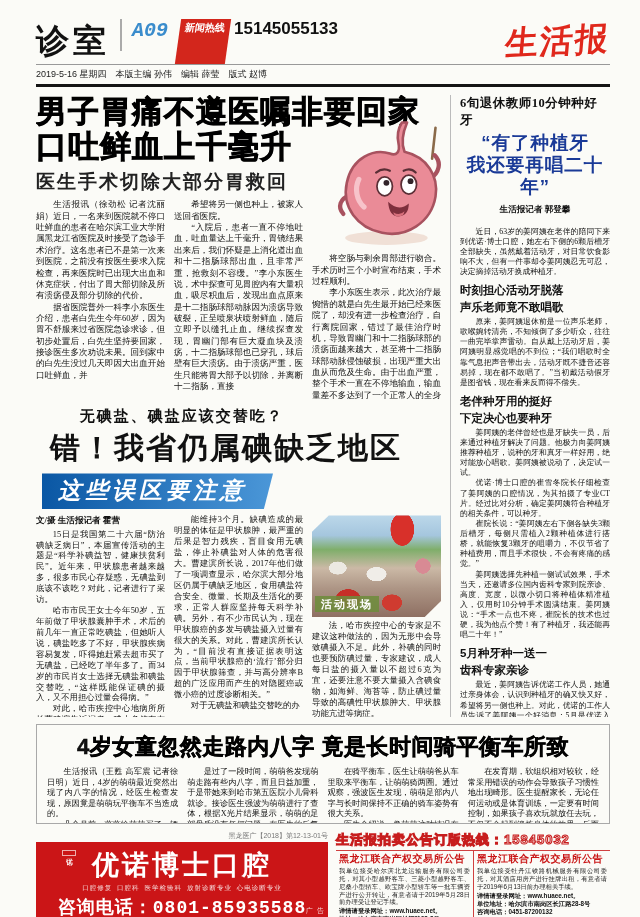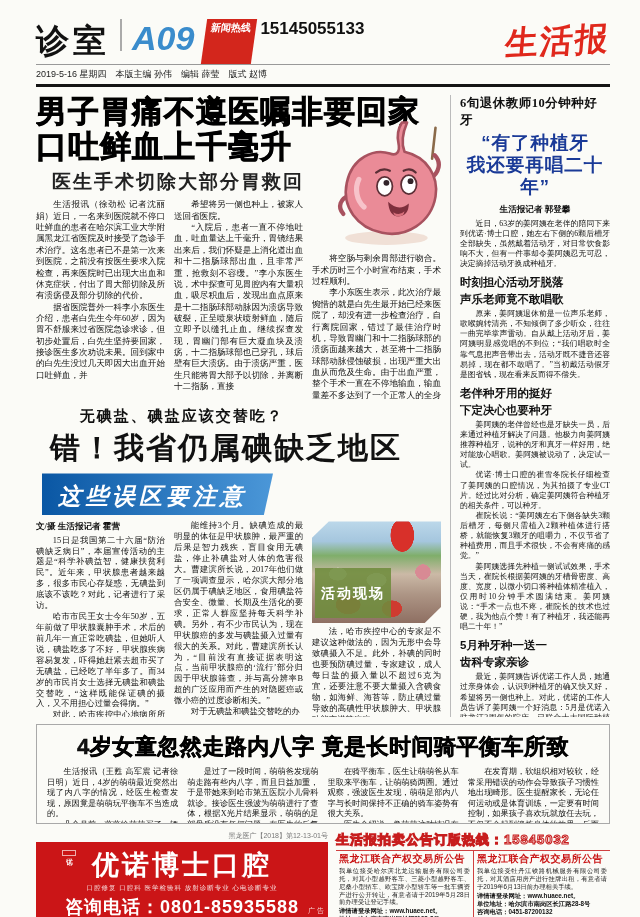--- a/index.html
+++ b/index.html
@@ -7,22 +7,22 @@
         box-sizing:border-box;padding:20px 30px 8px 36px;overflow:hidden;
         font-family:"Liberation Serif","DejaVu Serif",serif;color:#111;}
   .sans{font-family:"Liberation Sans","DejaVu Sans",sans-serif;}
 
   
   .masthead{display:flex;align-items:center;justify-content:space-between;height:42px;
             border-bottom:1px solid #999;padding-bottom:2px;}
   .mh-left{display:flex;}
   .section-title{font-size:33px;font-weight:bold;letter-spacing:4px;}
   .mh-divider{width:2px;height:32px;background:#aaa;margin:0 10px;}
-  .page-no{font-family:Liberation Sans, sans-serif;font-style:italic;font-weight:900;
-           font-size:34px;color:#3a8ccc;margin-right:10px;}
+  .page-no{font-family:Liberation Mono, monospace;font-style:italic;font-weight:900;
+           font-size:20px;color:#3a8ccc;margin-right:10px;}
   .hotline-badge{background:#d3261c;color:#fff;font-size:10px;font-weight:bold;
                  padding:2px 5px;margin-right:6px;transform:skewX(-8deg);
                  font-family:"Liberation Sans",sans-serif;}
   .hotline-num{font-family:"Liberation Sans",sans-serif;font-size:17px;font-weight:900;}
   .brand{font-size:33px;font-weight:900;color:#e0281c;letter-spacing:2px;
          transform:rotate(-3deg) skewX(-8deg);}
   .dateline{font-family:"Liberation Sans",sans-serif;font-size:9px;color:#222;
             padding:3px 0 3px;}
   .thick-rule{height:3px;background:#141414;}
 
@@ -30,78 +30,78 @@
   .main{display:flex;margin-top:8px;height:622px;overflow:hidden;}
   .left-main{width:405px;overflow:hidden;}
   .sidebar{flex:1;border-left:1px solid #bbb;margin-left:9px;padding-left:9px;
            overflow:hidden;}
 
   
   .a1{position:relative;}
   .a1-h{font-family:"Liberation Sans",sans-serif;font-weight:700;font-size:31px;
         line-height:1.12;letter-spacing:1px;margin:0;color:#000;
         -webkit-text-stroke:0.8px #000;}
-  .a1-sub{font-size:19px;font-weight:bold;color:#222;letter-spacing:2px;margin:5px 16px 4px;}
+  .a1-sub{font-size:19px;font-weight:bold;color:#222;letter-spacing:2px;margin:5px 0 4px;}
   .illus{position:absolute;top:12px;right:-4px;width:112px;height:150px;}
   .bodycols{display:flex;gap:9px;text-align:justify;overflow:hidden;}
   .bcol{flex:1;overflow:hidden;}
   .a1-body{height:200px;font-size:8.6px;line-height:1.32;}
   .a1-body .c3{padding-top:54px;}
   .para{margin:0;text-indent:2em;}
 
   
   .a2{margin-top:8px;}
   .a2-kicker{font-size:15px;font-weight:bold;letter-spacing:2px;text-align:center;
              width:72%;margin:0 0 2px;}
   .a2-h{font-size:30px;font-weight:900;letter-spacing:2px;margin:0 0 4px 14px;}
   .a2-banner{display:inline-block;background:linear-gradient(90deg,#0a57a4,#4b97d8);
              color:#fff;font-weight:900;font-style:italic;font-size:23px;
-             letter-spacing:4px;padding:8px 26px 3px 16px;margin:0 0 6px 6px;
+             letter-spacing:4px;padding:2px 26px 3px 16px;margin:0 0 6px 6px;
              font-family:Liberation Mono, monospace;
              clip-path:polygon(0 0,100% 0,96% 100%,0 100%);}
   .a2-byline{font-size:8.6px;font-weight:bold;text-align:left;margin:0 0 3px;}
   .a2-body{height:240px;font-size:8.4px;line-height:1.3;}
   .photo{position:relative;height:102px;margin-bottom:4px;
          clip-path:polygon(0 16%,13% 0,100% 0,100% 84%,87% 100%,0 100%);
          background:
            radial-gradient(20px 28px at 70% 14%,#d8302a 58%,transparent 60%),
            radial-gradient(15px 11px at 20% 52%,#ece9e2 58%,transparent 60%),
            radial-gradient(17px 12px at 50% 58%,#f0ede8 58%,transparent 60%),
            radial-gradient(13px 13px at 86% 50%,#d88a94 58%,transparent 60%),
            radial-gradient(21px 16px at 28% 82%,#c62f28 58%,transparent 60%),
            radial-gradient(17px 14px at 62% 86%,#cf3b30 58%,transparent 60%),
            linear-gradient(180deg,#bcd8ea 0%,#a5c6de 20%,#7fae6a 34%,#cbb9a6 52%,#ad9585 72%,#8e6f62 100%);}
   .photo-cap{position:absolute;left:3px;bottom:5px;background:rgba(110,140,60,.88);
-             color:#fff;font-size:14px;font-weight:bold;letter-spacing:2px;
-             padding:16px 6px;font-family:"Liberation Sans",sans-serif;}
+             color:#fff;font-size:11px;font-weight:bold;letter-spacing:2px;
+             padding:1px 6px;font-family:"Liberation Sans",sans-serif;}
 
   
   .sb-kicker{font-size:12.5px;font-weight:bold;letter-spacing:0.5px;margin:0 0 3px;}
   .sb-h{color:#1a3a97;font-size:18.5px;font-weight:900;line-height:1.2;text-align:center;
         margin:0;font-family:"Liberation Sans",sans-serif;letter-spacing:1px;}
-  .sb-byline{font-size:8.6px;text-align:center;font-weight:bold;margin:5px 0 3px;}
+  .sb-byline{font-size:8.6px;text-align:center;font-weight:bold;margin:5px 0 11px;}
   .sb-para{margin:0;text-indent:2em;font-size:7.8px;line-height:1.3;text-align:justify;}
   .sb-sub{font-size:11.5px;font-weight:900;line-height:1.3;margin:6px 0 2px;
           font-family:"Liberation Sans",sans-serif;}
   .sb-sub.second{margin-top:0;}
 
   
   .box{border:1px solid #a9a9a9;margin-top:7px;padding:7px 10px 5px;height:100px;
        box-sizing:border-box;overflow:hidden;}
   .a3-h{font-family:"Liberation Sans",sans-serif;font-weight:900;font-size:22px;
         letter-spacing:0.5px;text-align:center;margin:0 0 5px;-webkit-text-stroke:0.5px #000;}
   .a3-body{font-size:8.2px;line-height:1.28;}
 
   
   .ads{display:flex;gap:8px;margin-top:7px;align-items:flex-start;}
   .ad-left{width:292px;}
   .ad-license{font-size:7px;color:#777;text-align:right;margin-bottom:1px;
               font-family:"Liberation Sans",sans-serif;}
   .ad-red{position:relative;background:#cb1517;color:#fff;padding:5px 8px 10px;height:76px;
-          box-sizing:border-box;font-family:Liberation Sans, sans-serif;}
+          box-sizing:border-box;font-family:Liberation Mono, monospace;}
   .ad-brandtag{position:absolute;left:26px;top:8px;writing-mode:vertical-rl;font-size:7px;
                border:1px solid rgba(255,255,255,.65);padding:1px;letter-spacing:1px;}
   .ad-title{font-size:27px;font-weight:900;text-align:center;letter-spacing:3px;margin:0;}
   .ad-services{font-size:6.5px;text-align:center;opacity:.85;margin:1px 0 2px;letter-spacing:1px;}
   .ad-phone{font-size:18px;font-weight:900;text-align:center;letter-spacing:1px;}
   .ad-addr{font-size:6.5px;text-align:center;opacity:.8;margin-top:1px;}
   .ad-mark{position:absolute;right:4px;bottom:2px;font-size:7px;opacity:.8;}
 
   .ads-right{flex:1;font-family:"Liberation Sans",sans-serif;}
   .ads-banner{font-size:13px;font-weight:900;letter-spacing:1px;color:#fff;
@@ -210,21 +210,21 @@
       <div class="sb-byline">生活报记者 郭登攀</div>
       <p class="sb-para">近日，63岁的姜阿姨在老伴的陪同下来到优诺·博士口腔，她左右下侧的6颗后槽牙全部缺失，虽然戴着活动牙，对日常饮食影响不大，但有一件事却令姜阿姨忍无可忍，决定摘掉活动牙换成种植牙。</p>
       <div class="sb-sub">时刻担心活动牙脱落</div>
       <div class="sb-sub second">声乐老师竟不敢唱歌</div>
       <p class="sb-para">原来，姜阿姨退休前是一位声乐老师，歌喉婉转清亮，不知倾倒了多少听众，往往一曲完毕掌声雷动。自从戴上活动牙后，姜阿姨明显感觉唱的不到位；“我们唱歌时全靠气息把声音带出去，活动牙既不捷音还容易掉，现在都不敢唱了。”当初戴活动假牙是图省钱，现在看来反而得不偿失。</p>
       <div class="sb-sub">老伴种牙用的挺好</div>
       <div class="sb-sub second">下定决心也要种牙</div>
       <p class="sb-para">姜阿姨的老伴曾经也是牙缺失一员，后来通过种植牙解决了问题。他极力向姜阿姨推荐种植牙，说种的牙和真牙一样好用，绝对能放心唱歌。姜阿姨被说动了，决定试一试。</p>
       <p class="sb-para">优诺·博士口腔的崔雪冬院长仔细检查了姜阿姨的口腔情况，为其拍摄了专业CT片。经过比对分析，确定姜阿姨符合种植牙的相关条件，可以种牙。</p>
       <p class="sb-para">崔院长说：“姜阿姨左右下侧各缺失3颗后槽牙，每侧只需植入2颗种植体进行搭桥，就能恢复3颗牙的咀嚼力，不仅节省了种植费用，而且手术很快，不会有疼痛的感觉。”</p>
-      <p class="sb-para">姜阿姨选择先种植一侧试试效果，手术当天，崔院长根据姜阿姨的牙槽骨密度、高度、宽度，以微小切口将种植体精准植入，仅用时10分钟手术圆满结束。姜阿姨说：“手术一点也不疼，崔院长的技术也过硬，我为他点个赞！有了种植牙，我还能再唱二十年！”</p>
+      <p class="sb-para">姜阿姨选择先种植一侧试试效果，手术当天，还邀请多位国内齿科专家到院亲诊、高度、宽度，以微小切口将种植体精准植入，仅用时10分钟手术圆满结束。姜阿姨说：“手术一点也不疼，崔院长的技术也过硬，我为他点个赞！有了种植牙，我还能再唱二十年！”</p>
       <div class="sb-sub">5月种牙种一送一</div>
       <div class="sb-sub second">齿科专家亲诊</div>
       <p class="sb-para">最近，姜阿姨告诉优诺工作人员，她通过亲身体会，认识到种植牙的确又快又好，希望将另一侧也种上。对此，优诺的工作人员告诉了姜阿姨一个好消息：5月是优诺入驻龙江2周年的院庆，已联合十大国际种植体厂商共同推出“种植牙种一送一、全瓷牙买一赠一”的特别优惠，还邀请多位国内齿科专家到院亲诊，现在种牙不仅更舒适而且更省钱。姜阿姨听后连连表示要抓住这个机会，不留遗憾。</p>
     </aside>
   </div>
 
   <section class="box">
     <h1 class="a3-h">4岁女童忽然走路内八字 竟是长时间骑平衡车所致</h1>
     <div class="bodycols a3-body">
       <div class="bcol">

